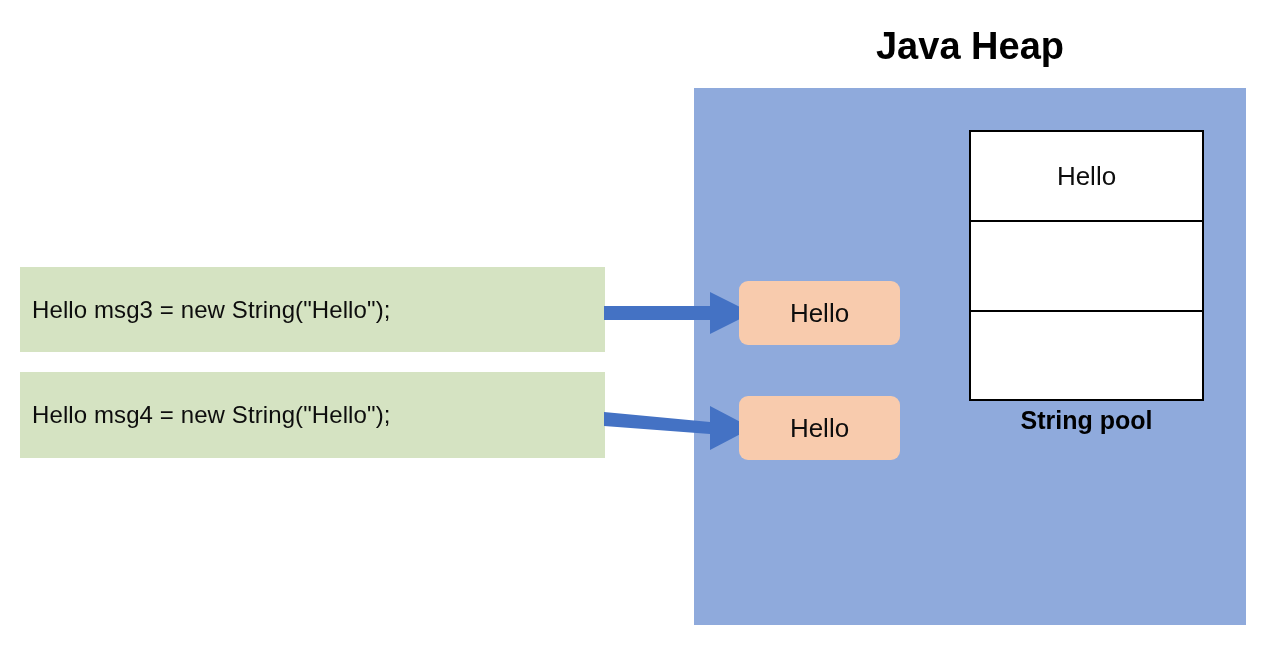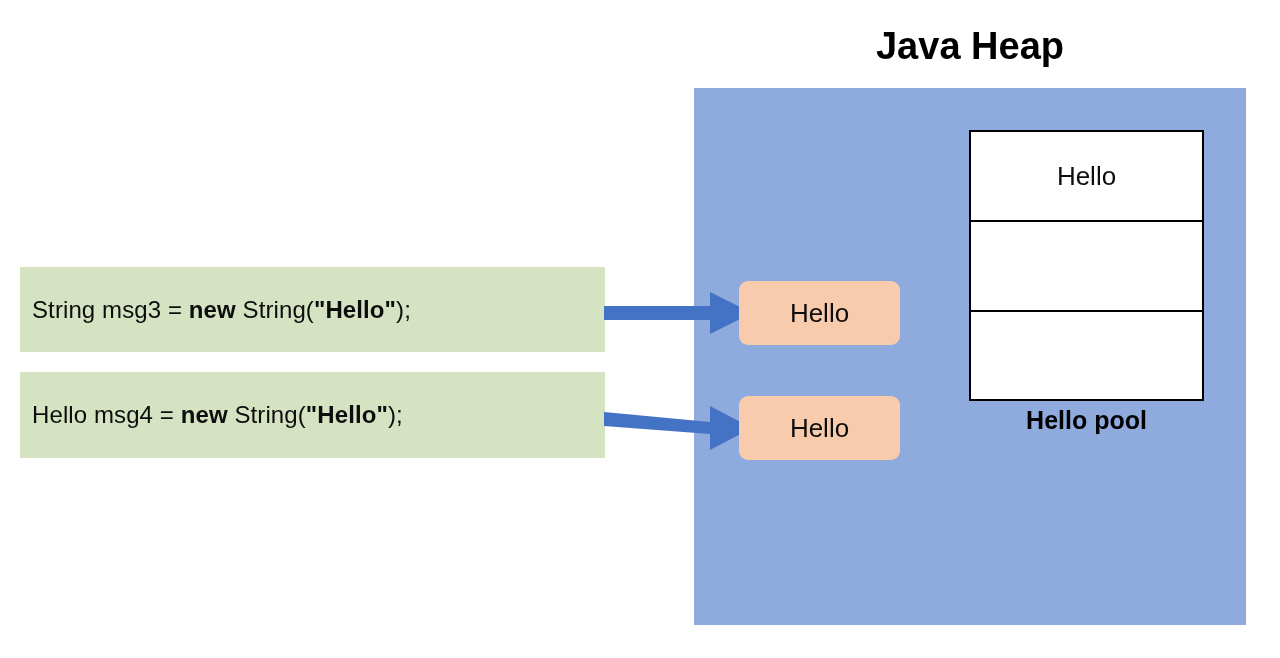--- a/index.html
+++ b/index.html
@@ -57,21 +57,21 @@
     box-sizing: border-box;
   }
   .code-box-1 { top: 267px; height: 85px; }
   .code-box-2 { top: 372px; height: 86px; }
   .code-text {
     font-size: 24px;
     color: #0d0d0d;
     white-space: nowrap;
     letter-spacing: 0.1px;
   }
-  .code-text b { font-weight: bold; }
+  .code-text b { font-weight: normal; }
 
   
   .arrow-svg {
     position: absolute;
     left: 600px;
     width: 160px;
     height: 70px;
     overflow: visible;
   }
   .arrow-1 { top: 282px; }
@@ -137,21 +137,21 @@
 </head>
 <body>
 
 <div id="canvas">
 
   <div class="heap-title">Java Heap</div>
 
   <div class="heap-region"></div>
 
   <div class="code-box code-box-1">
-    <span class="code-text"><span>String msg3 = </span><b>new</b><span> String(</span><b>"Hello"</b><span>);</span></span>
+    <span class="code-text"><span>Hello msg3 = </span><b>new</b><span> String(</span><b>"Hello"</b><span>);</span></span>
   </div>
 
   <div class="code-box code-box-2">
     <span class="code-text"><span>Hello msg4 = </span><b>new</b><span> String(</span><b>"Hello"</b><span>);</span></span>
   </div>
 
   <svg class="arrow-svg arrow-1" viewBox="0 0 160 70">
     <polygon points="4,24 110,24 110,10 152,31 110,52 110,38 4,38" fill="#4472c4"></polygon>
   </svg>
 
@@ -172,15 +172,15 @@
       <span>Hello</span>
     </div>
     <div class="pool-row pool-row-2">
       <span></span>
     </div>
     <div class="pool-row pool-row-3">
       <span></span>
     </div>
   </div>
 
-  <div class="string-pool-label">Hello pool</div>
+  <div class="string-pool-label">String pool</div>
 
 </div>
 
 </body></html>

